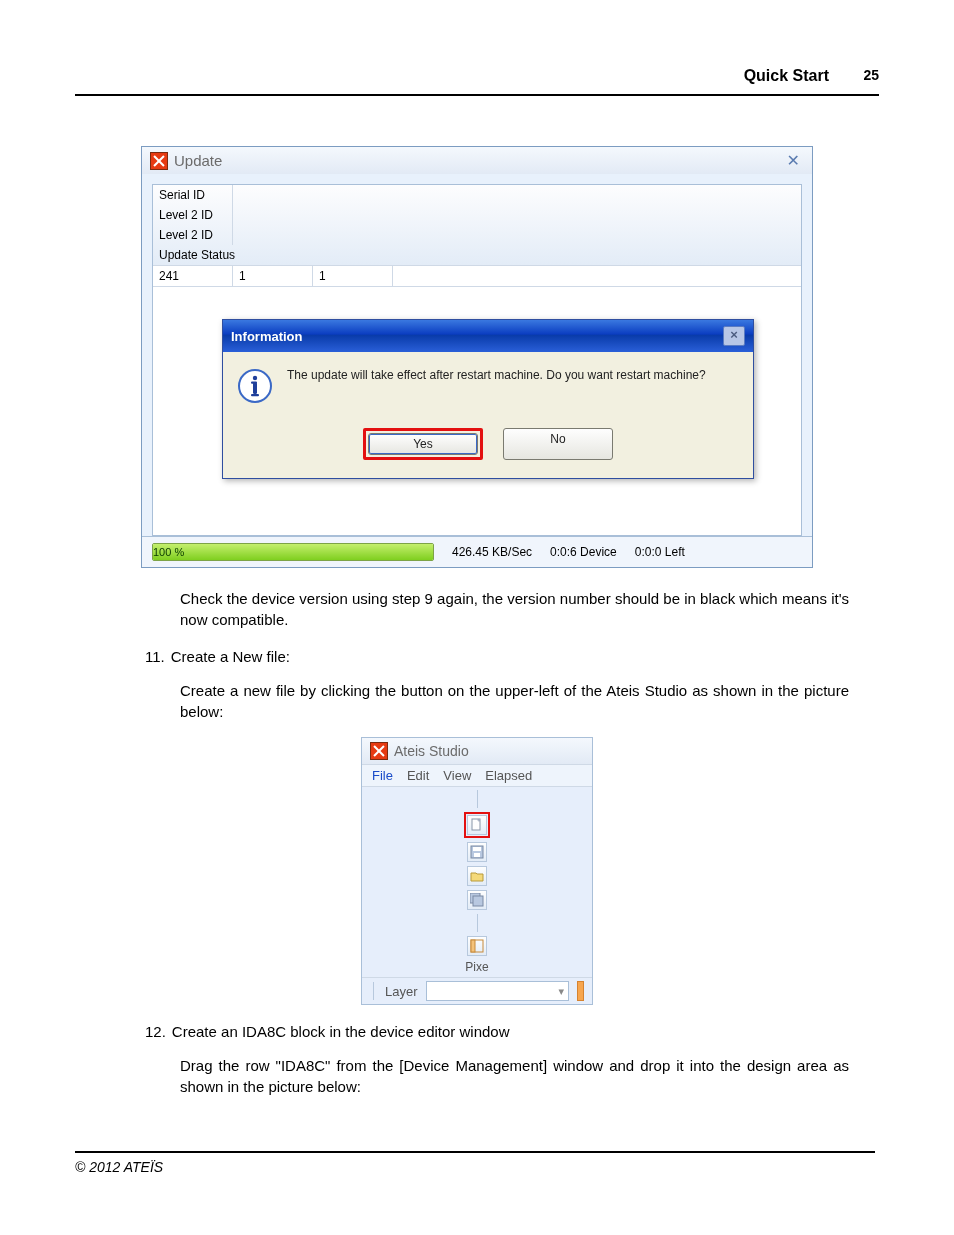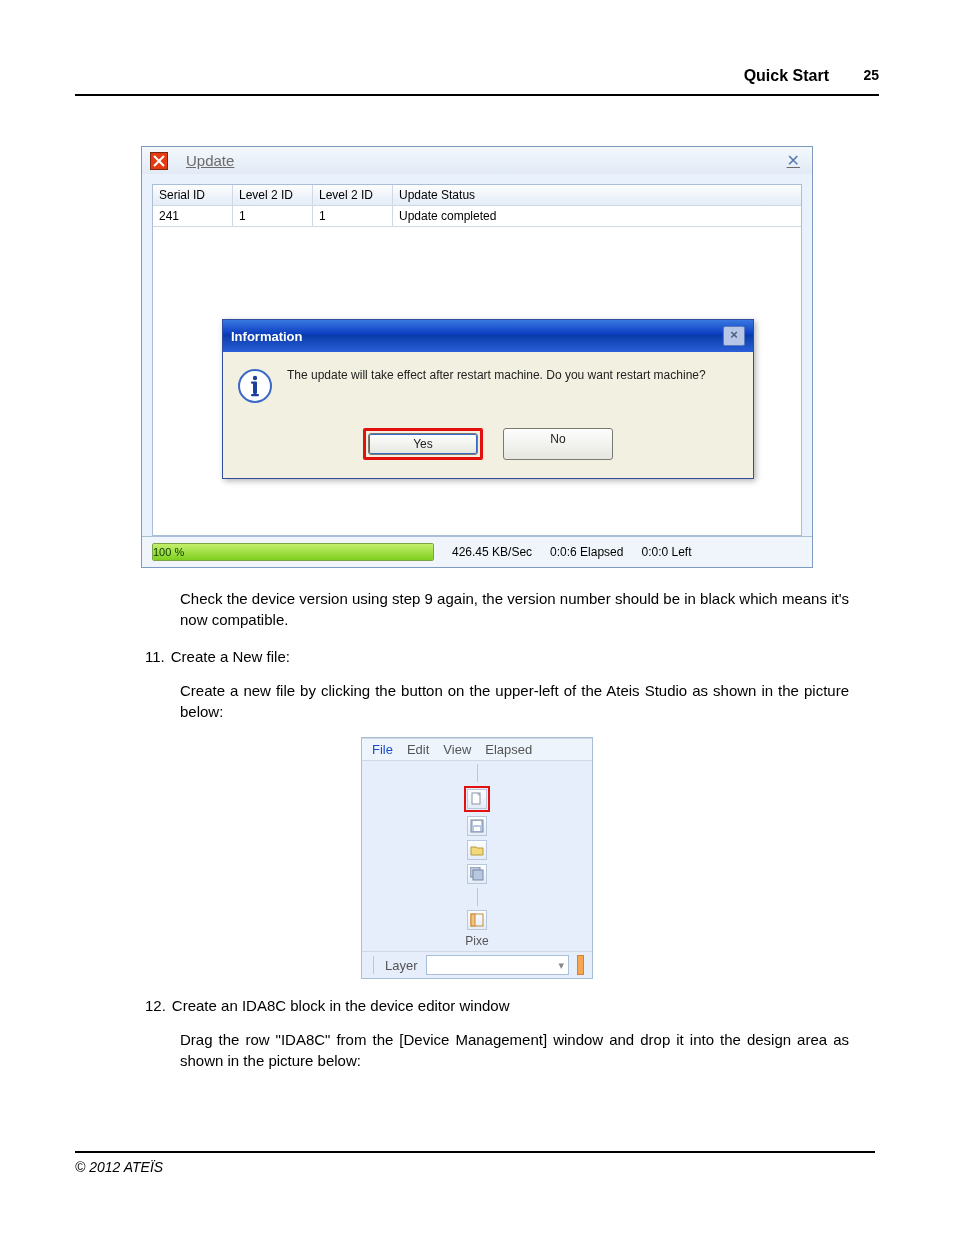--- a/index.html
+++ b/index.html
@@ -52,26 +52,25 @@
   .update-win {
     width: 670px;
     margin: 0 auto 20px auto;
     border: 1px solid #7c9cc1;
     background: #e8f1fc;
     font-size: 13px;
   }
   .update-title {
     display: flex;
     align-items: center;
-    gap: 18px;
+    gap: 6px;
     padding: 4px 8px;
     background: linear-gradient(#f4f8fd, #e2eaf5);
     color: #6b6b6b;
     font-size: 15px;
-    text-decoration: underline;
   }
   .update-title .spacer { flex: 1; }
   .app-icon {
     width: 16px; height: 16px;
     background: #e63a12;
     border: 1px solid #7a2a10;
     position: relative;
     flex: 0 0 16px;
   }
   .app-icon:before, .app-icon:after {
@@ -101,20 +100,21 @@
     overflow: hidden;
   }
   .grid-row {
     display: flex;
     border-bottom: 1px solid #cfd9e6;
     font-family: Tahoma, sans-serif;
     font-size: 12px;
   }
   .grid-row.header-row {
     background: linear-gradient(#fdfdfe, #e3ecf7);
+    flex-direction: column;
   }
   .grid-cell {
     padding: 3px 6px;
     border-right: 1px solid #cfd9e6;
     box-sizing: border-box;
     white-space: nowrap;
   }
   .c-serial { width: 80px; }
   .c-l1 { width: 80px; }
   .c-l2 { width: 80px; }
@@ -341,21 +341,20 @@
         <div class="grid-row header-row">
           <div class="grid-cell c-serial">Serial ID</div>
           <div class="grid-cell c-l1">Level 2 ID</div>
           <div class="grid-cell c-l2">Level 2 ID</div>
           <div class="grid-cell c-status">Update Status</div>
         </div>
         <div class="grid-row">
           <div class="grid-cell c-serial">241</div>
           <div class="grid-cell c-l1">1</div>
           <div class="grid-cell c-l2">1</div>
-          <div class="grid-cell c-status">Update completed</div>
         </div>
       </div>
 
       <div class="info-dialog">
         <div class="info-titlebar">
           <span>Information</span>
           <span class="spacer"></span>
           <span class="info-close">×</span>
         </div>
         <div class="info-body">
@@ -380,39 +379,43 @@
         </div>
       </div>
     </div>
 
     <div class="status-bar">
       <div class="progress">
         <div class="progress-bar" style="width:100%"></div>
         <div class="progress-label">100 %</div>
       </div>
       <span>426.45 KB/Sec</span>
-      <span>0:0:6 Elapsed</span>
+      <span>0:0:6 Device</span>
       <span>0:0:0 Left</span>
     </div>
   </div>
 
   <div class="body-text">
     <div class="indent-block">
       <p>Check the device version using step 9 again, the version number should be in black which means it's now compatible.</p>
     </div>
 
     <div class="list-item-row">
       <span>11.</span>
       <span>Create a New file:</span>
     </div>
     <div class="indent-block">
       <p>Create a new file by clicking the button on the upper-left of the Ateis Studio as shown in the picture below:</p>
     </div>
 
     <div class="studio-win">
+      <div class="studio-title">
+        <span class="app-icon"></span>
+        <span>Ateis Studio</span>
+      </div>
       <div class="studio-menu">
         <span>File</span>
         <span>Edit</span>
         <span>View</span>
         <span>Elapsed</span>
       </div>
       <div class="studio-toolbar">
         <span class="tb-sep"></span>
         <span class="new-hl">
           <span class="tb-btn">

